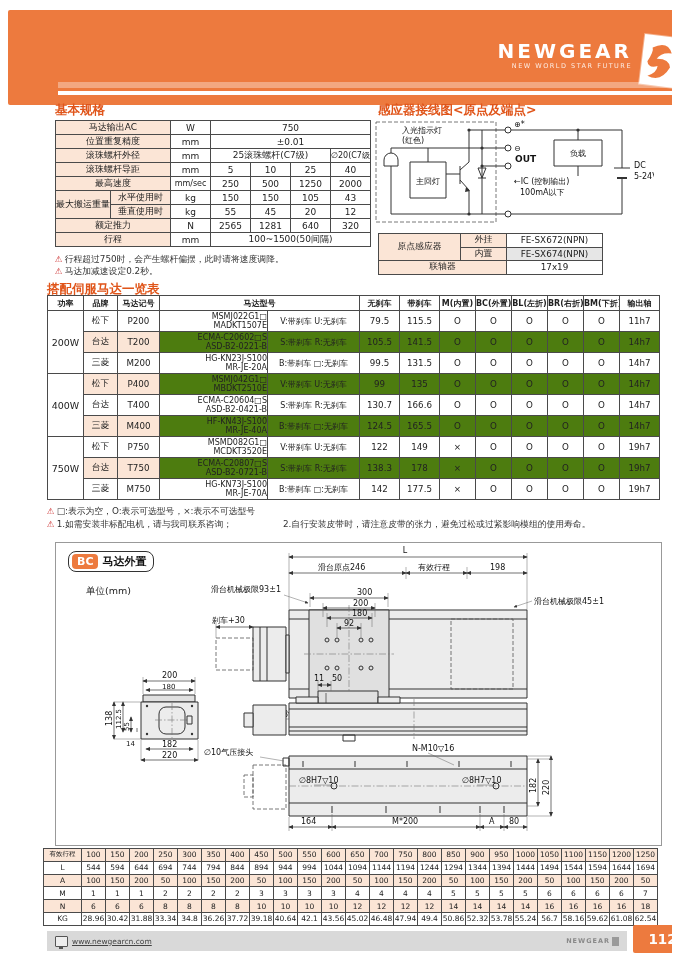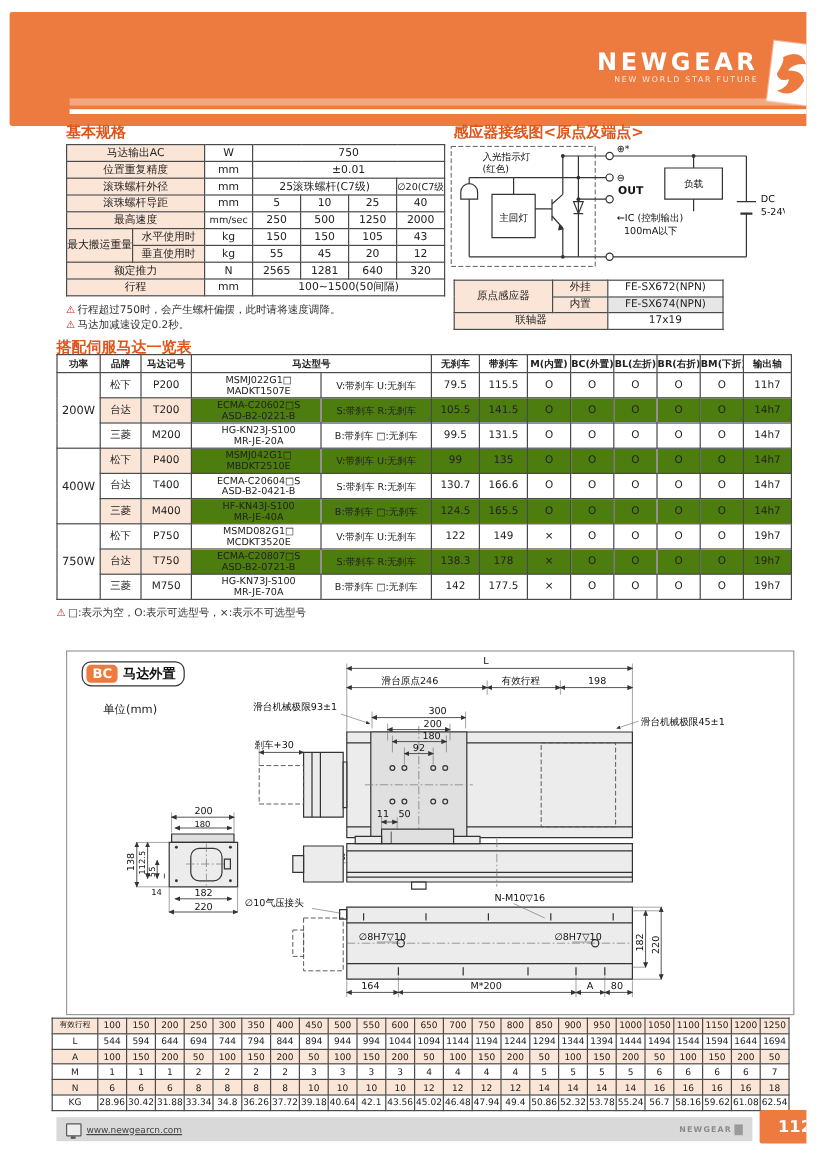--- a/index.html
+++ b/index.html
@@ -34,21 +34,21 @@
   
   .circuit{position:absolute;left:374px;top:118px;}
   .sensor-tbl{position:absolute;left:378px;top:233px;width:224px;padding-left:46px;}
   .sensor-tbl td{font-size:8.8px;height:12.5px;}
   .cell-gray{background:#E6E6E6;}
 
   
   .servo{position:absolute;left:47px;top:295px;width:612px;}
   .servo td,.servo th{font-size:8.7px;height:20px;}
   .servo thead th{height:14px;font-size:8px;font-weight:bold;background:#fff;}
-  .servo td.model{font-size:8px;text-align:center;padding-left:4px;line-height:9px;}
+  .servo td.model{font-size:8px;text-align:right;padding-left:4px;line-height:9px;}
   .servo td.bc{font-size:8px;}
   .servo tr.alt td{background:#4d7c0f;}
   .servo tr.alt td.b{background:#FBE5D6;}
   .servo td.pw{background:#fff !important;font-size:9.5px;margin-left:28px;}
 
   
   .draw-box{position:absolute;left:55px;top:542px;width:605px;height:302px;border:1px solid #999;background:#fff;}
   .bc-badge{position:absolute;left:12px;top:8px;border:1.6px solid #333;border-radius:8px;padding:2px 7px 2px 3px;display:flex;align-items:center;gap:4px;background:#fff;}
   .bc-chip{background:#ED7A3E;color:#fff;font-weight:bold;font-size:11px;border-radius:4px;padding:1px 5px;}
   .bc-label{font-size:11px;font-weight:bold;color:#111;}
@@ -465,20 +465,24 @@
           <td>O</td>
           <td>O</td>
           <td>19h7</td>
         </tr>
       </tbody>
   </table>
 
   <div class="note-line" style="left:47px;top:506px;">
     <span class="wicon">⚠</span><span>□:表示为空，O:表示可选型号，×:表示不可选型号</span>
   </div>
+  <div class="note-line" style="left:47px;top:519px;">
+    <span class="wicon">⚠</span><span>1.如需安装非标配电机，请与我司联系咨询；</span>
+    <span style="margin-left:48px">2.自行安装皮带时，请注意皮带的张力，避免过松或过紧影响模组的使用寿命。</span>
+  </div>
 
   <div class="draw-box">
     <div class="bc-badge">
       <span class="bc-chip">BC</span>
       <span class="bc-label">马达外置</span>
     </div>
     <div class="unit-label">单位(mm)</div>
 
     <svg class="dv" width="603" height="300" viewBox="0 0 603 300" style="position:absolute;left:0;top:0;">
       <defs>

